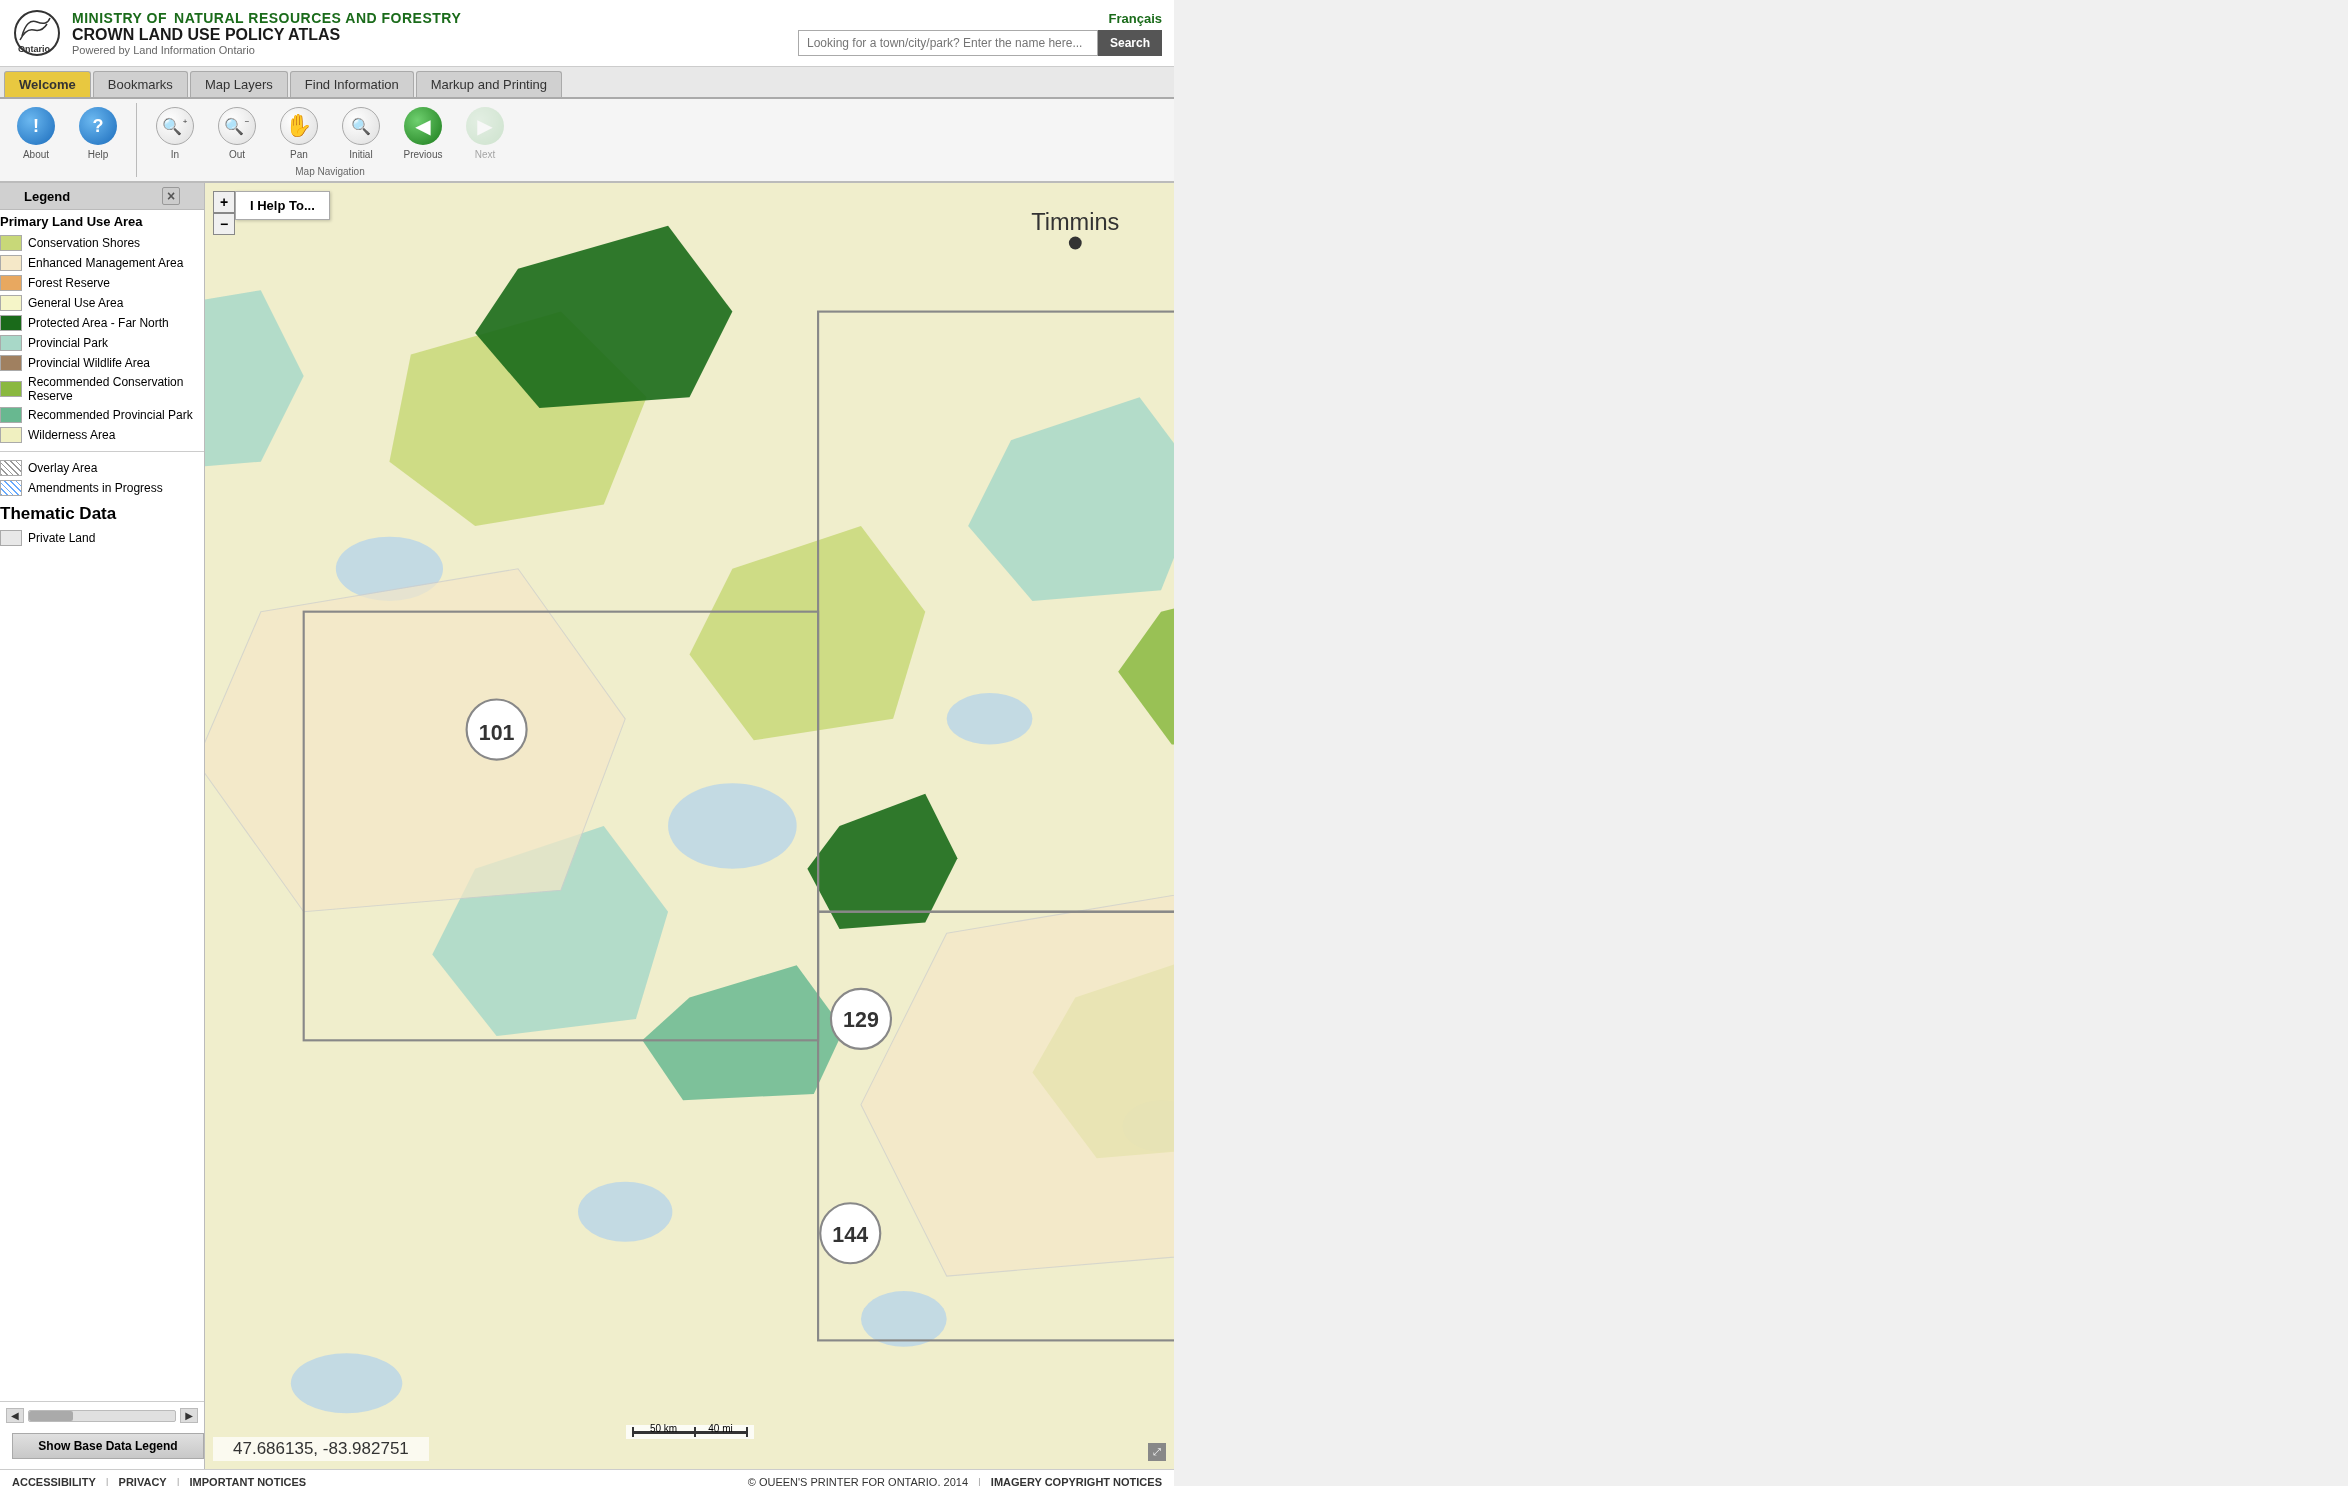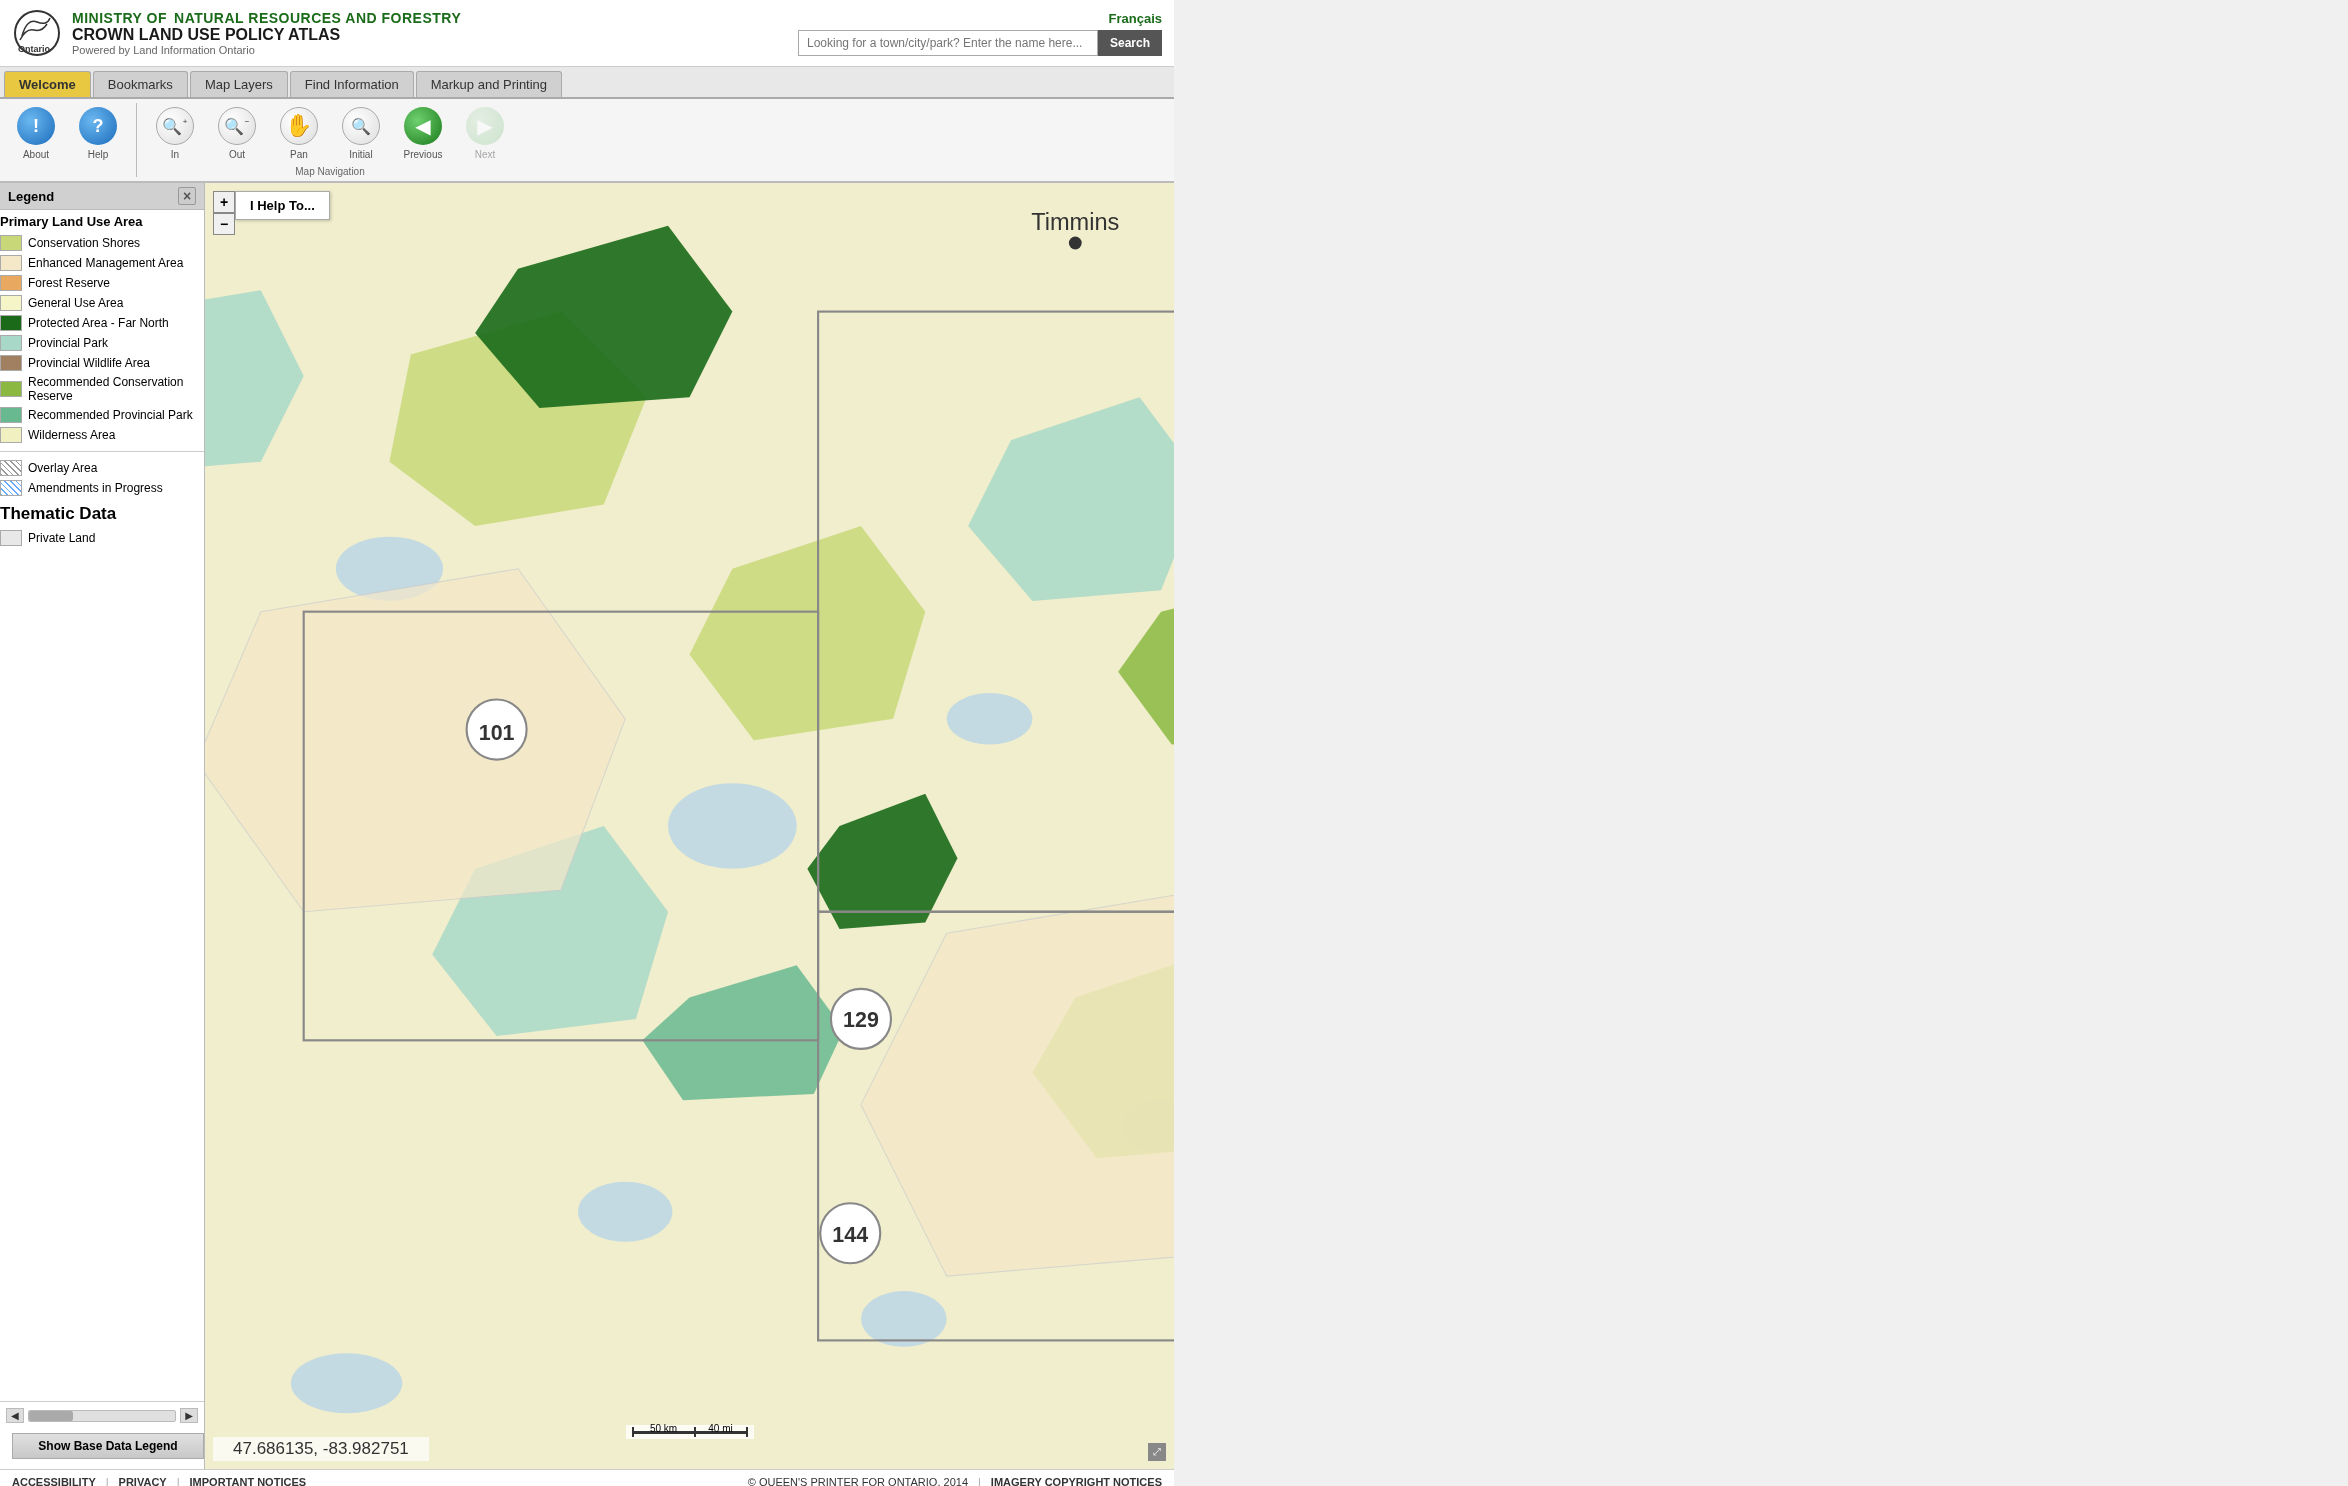--- a/index.html
+++ b/index.html
@@ -105,21 +105,21 @@
     
     #legend-panel {
       width: 205px; min-width: 205px;
       background: white;
       border-right: 1px solid #bbb;
       display: flex; flex-direction: column;
       overflow: hidden;
     }
     #legend-header {
       background: #d0d0d0;
-      padding: 4px 8px;
+      padding: 4px 24px;
       font-size: 13px;
       font-weight: bold;
       display: flex;
       justify-content: space-between;
       align-items: center;
       border-bottom: 1px solid #bbb;
     }
     #legend-close {
       cursor: pointer; font-size: 14px; color: #555;
       background: #ccc; border: 1px solid #999; width: 18px; height: 18px;

